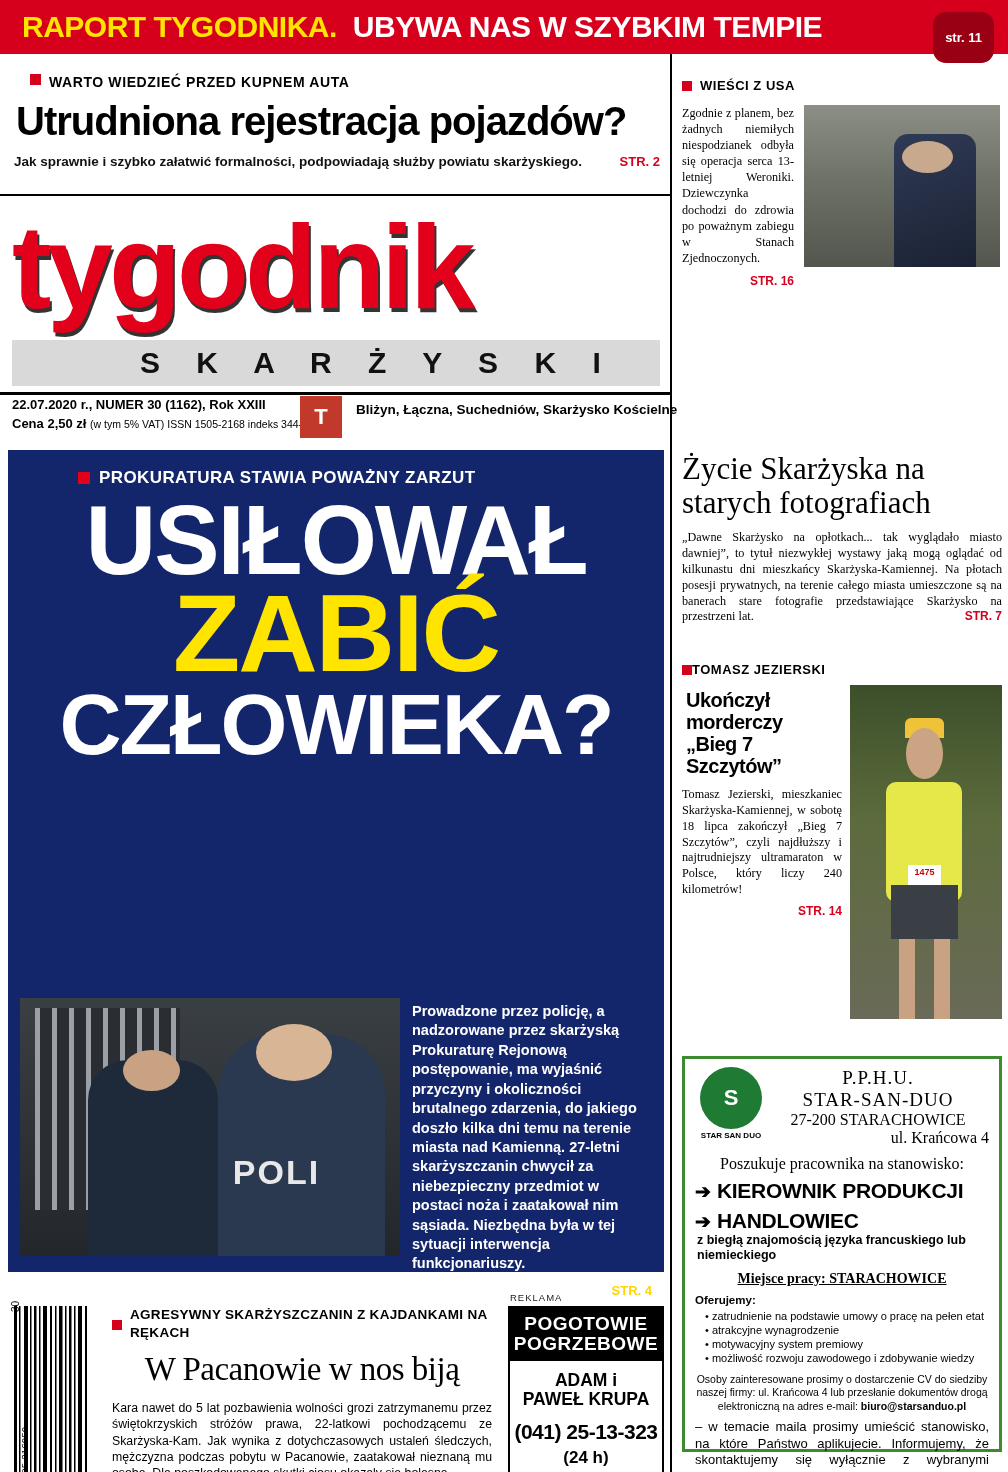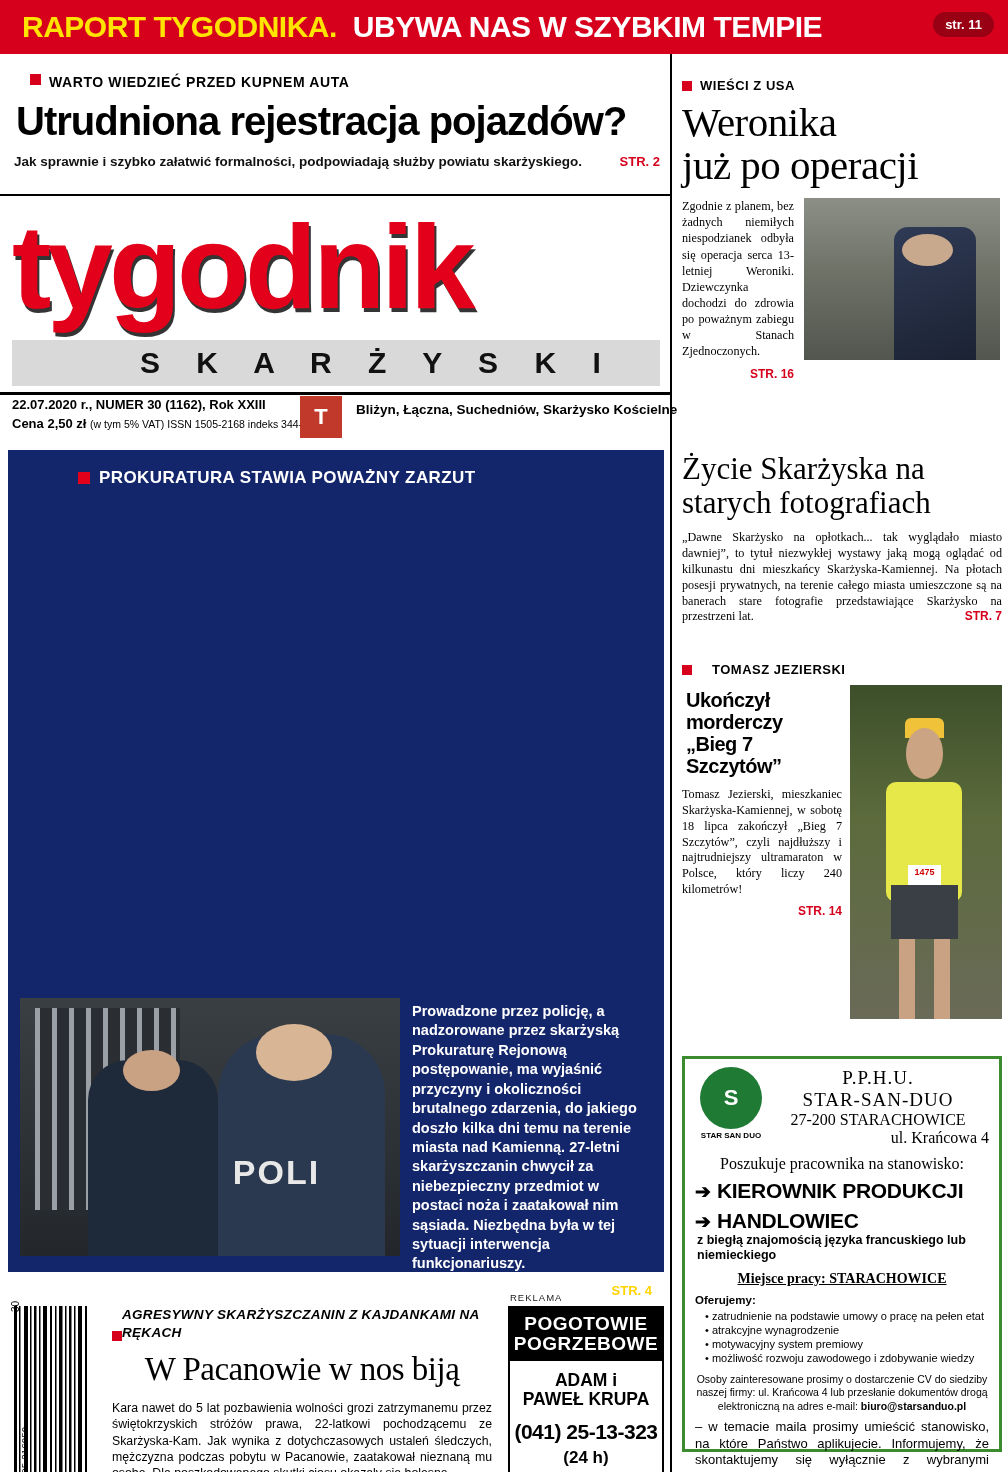--- a/index.html
+++ b/index.html
@@ -25,21 +25,21 @@
     font-weight:bold; font-size:30px; letter-spacing:-0.5px;
     color:#ffe400; margin-left:22px; white-space:nowrap;
   }
   .topbanner .b2 {
     font-weight:bold; font-size:30px; letter-spacing:-0.5px;
     color:#ffffff; margin-left:16px; white-space:nowrap;
   }
   .topbanner .pagechip {
     position:absolute; right:14px; top:12px;
     background:#9a0014; color:#fff; border-radius:13px;
-    font-size:13px; font-weight:bold; padding:5px 12px;
+    font-size:13px; font-weight:bold; padding:18px 12px;
   }
 
   
   .leftcol { position:absolute; left:0; top:54px; width:672px; height:1418px; }
 
   .kicker { display:flex; gap:8px;margin-left:16px; }
   .kicker .sq { width:11px; height:11px; background:#d6001c; display:inline-block; }
   .kicker .txt { font-size:14px; font-weight:bold; letter-spacing:0.6px; }
 
   .lead1 { position:absolute; left:14px; top:20px; width:646px; }
@@ -132,21 +132,21 @@
   .barcode .num {
     font-size:9px; transform:rotate(-90deg); transform-origin:left top;
     position:absolute; left:12px; top:198px; white-space:nowrap; letter-spacing:0.5px;
   }
   .barcode .side {
     position:absolute; left:2px; top:6px; font-size:10px;
     transform:rotate(-90deg); transform-origin:left top;
   }
 
   .pacanow { position:absolute; left:112px; top:24px; width:380px; }
-  .pacanow .kick { display:flex; align-items:flex-end;font-style:italic; }
+  .pacanow .kick { display:flex; gap:8px; align-items:center; }
   .pacanow .kick .sq { width:10px; height:10px; background:#d6001c; margin-top:3px; flex:none; }
   .pacanow .kick .txt { font-size:13.5px; font-weight:bold; line-height:1.3; letter-spacing:0.3px; }
   .pacanow h2 {
     margin:10px 0 0 0; font-family:"Liberation Serif", serif;
     font-size:33px; font-weight:normal; text-align:center; letter-spacing:-0.5px;
   }
   .pacanow p {
     margin:12px 0 0 0; font-size:12.3px; line-height:1.33; text-align:justify;
   }
 
@@ -194,21 +194,21 @@
     margin:0; font-family:"Liberation Serif", serif; font-size:31px;
     line-height:1.1; font-weight:normal;
   }
   .zycie p {
     margin:10px 0 0 0; font-family:"Liberation Serif", serif;
     font-size:12.2px; line-height:1.3; text-align:justify;
   }
   .zycie .str { color:#d6001c; font-family:"Liberation Sans",sans-serif; font-weight:bold; font-size:12px; float:right; }
 
   .bieg { position:absolute; left:10px; top:608px; width:320px; }
-  .bieg .kick { display:flex; align-items:center; gap:20px; }
+  .bieg .kick { display:flex; align-items:center; gap:0; }
   .bieg .kick .sq { width:10px; height:10px; background:#d6001c; }
   .bieg .kick .txt { font-size:13px; font-weight:bold; letter-spacing:0.5px; }
   .bieg .wrap { display:flex; margin-top:8px; }
   .bieg .left { width:160px; }
   .bieg h2 { margin:4px; font-size:20px; line-height:1.1; font-weight:bold; letter-spacing:-0.5px; }
   .bieg .body {
     margin-top:10px; font-family:"Liberation Serif", serif;
     font-size:12.2px; line-height:1.3; text-align:justify;
   }
   .bieg .str { color:#d6001c; font-family:"Liberation Sans",sans-serif; font-weight:bold; font-size:12px; display:block; text-align:right; margin-top:6px; }
@@ -338,20 +338,25 @@
       <div class="infoR">Bliżyn, Łączna, Suchedniów, Skarżysko Kościelne</div>
     </div>
 
     <div class="rule-thin" style="top:338px; height:3px;"></div>
 
     <div class="bluebox">
       <div class="kick">
         <span class="sq"></span>
         <span class="txt">PROKURATURA STAWIA POWAŻNY ZARZUT</span>
       </div>
+      <h1>
+        <span class="l1">USIŁOWAŁ</span>
+        <span class="l2">ZABIĆ</span>
+        <span class="l3">CZŁOWIEKA?</span>
+      </h1>
       <div class="photo">
         <div class="ph-pol">
           <div class="bars"></div>
           <div class="m1"></div>
           <div class="head1"></div>
           <div class="m2"></div>
           <div class="head2"></div>
           <div class="txt">POLI</div>
         </div>
       </div>
@@ -415,24 +420,20 @@
 
   <div class="vrule"></div>
 
   <div class="rightcol">
 
     <div class="usa">
       <div class="kick">
         <span class="sq"></span>
         <span class="txt">WIEŚCI Z USA</span>
       </div>
-      <h2>
-        <span>Weronika</span><br>
-        <span>już po operacji</span>
-      </h2>
       <div class="row">
         <div class="col">
           <span>Zgodnie z planem, bez żadnych niemiłych niespodzianek odbyła się operacja serca 13-letniej Weroniki. Dziewczynka dochodzi do zdrowia po poważnym zabiegu w Stanach Zjednoczonych.</span>
           <span class="str">STR. 16</span>
         </div>
         <div class="ph">
           <div class="ph-usa"></div>
         </div>
       </div>
     </div>

